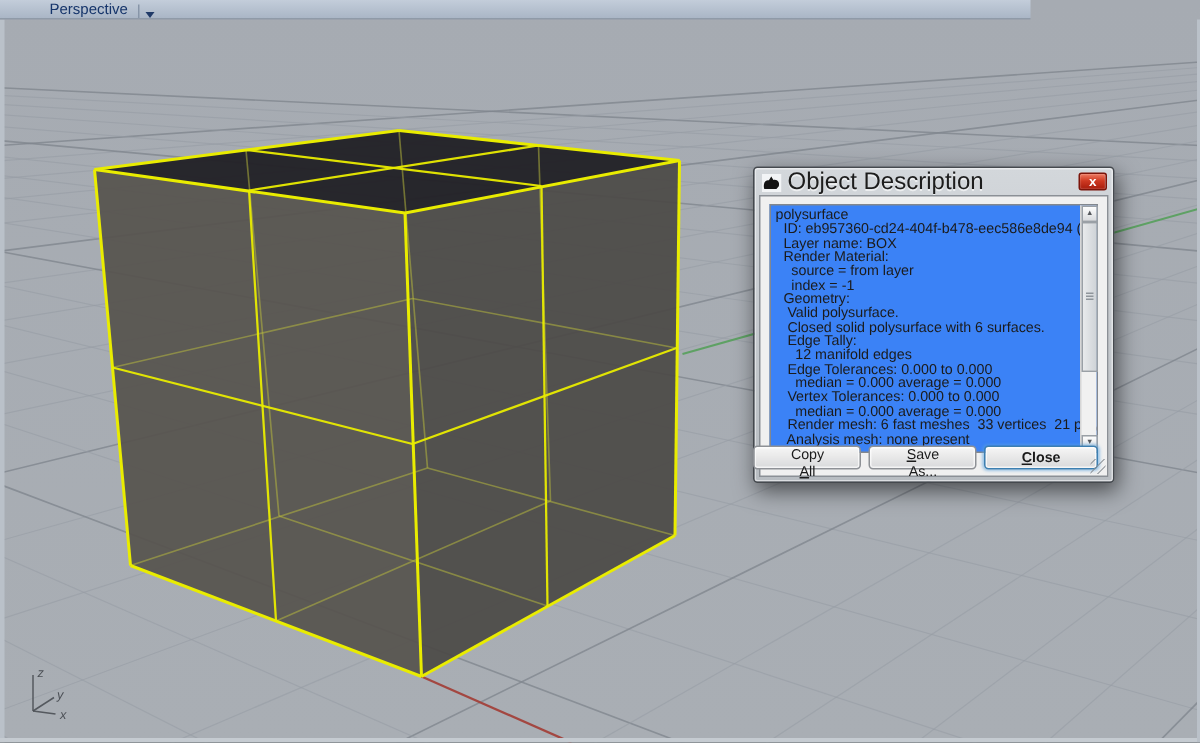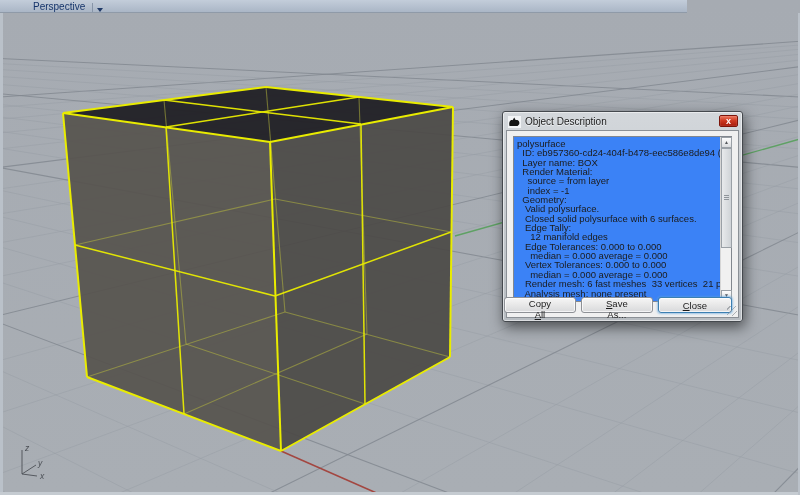--- a/index.html
+++ b/index.html
@@ -28,21 +28,21 @@
   
   .dialog{
     position:absolute;left:502px;top:111px;width:241px;height:211px;z-index:10;
     background:linear-gradient(#d3d7db,#b8bdc2);
     border:1px solid #45494e;border-radius:3px;padding:18px 3px 3px 3px;
     box-shadow:2px 5px 14px rgba(0,0,0,.55), inset 0 0 0 1px rgba(255,255,255,.5);
   }
   .dlg-titlebar{position:absolute;left:1px;top:1px;right:1px;height:17px;
     display:flex;align-items:center;cursor:default;}
   .dlg-icon{width:13px;height:12px;margin:0 4px 0 4px;flex:0 0 auto;}
-  .dlg-title{font-size:10px;color:#1d1d1d;text-shadow:0 1px 0 rgba(255,255,255,.6);text-align:right;}
+  .dlg-title{font-size:16px;color:#1d1d1d;text-shadow:0 1px 0 rgba(255,255,255,.6);text-align:right;}
   .dlg-close{
     position:absolute;right:3px;top:2px;width:19px;height:12px;border-radius:2px;
     background:linear-gradient(#ee7a62,#cf3a22 45%,#a81c0c);
     border:1px solid #7c150a;color:#fff;font-size:9px;line-height:10px;
     text-align:center;font-weight:bold;box-shadow:inset 0 0 1px rgba(255,255,255,.7);
     padding:0;cursor:default;
   }
   .dlg-body{position:relative;width:100%;height:100%;
     background:#f0f0f0;border:1px solid #8b9096;}
   .dlg-text{
@@ -62,21 +62,21 @@
     background:linear-gradient(90deg,#e8eaec,#cfd3d7);border:1px solid #9aa0a6;}
   .sb-grip{position:absolute;left:2px;top:46px;width:5px;height:1px;background:#8f959b;
     box-shadow:0 2px 0 #8f959b,0 4px 0 #8f959b;}
   .btn-row{position:absolute;right:6px;bottom:4px;display:flex;gap:5px;}
   .w-btn{
     height:16px;padding:0 24px;font-family:"Liberation Sans",sans-serif;
     font-size:9.5px;color:#1b1b1b;border:1px solid #8e9196;border-radius:3px;
     background:linear-gradient(#f6f6f6,#e9e9e9 45%,#d8d9db);
     box-shadow:inset 0 0 0 1px rgba(255,255,255,.7);
   }
-  .w-btn.default{border:1px solid #3c7fb1;box-shadow:0 0 2px 1px rgba(88,160,220,.55),inset 0 0 0 1px rgba(255,255,255,.7);}
+  .w-btn.default{border:1px solid #3c7fb1;box-shadow:0 0 2px 1px rgba(88,160,220,.55),inset 0 0 0 1px rgba(255,255,255,.7);font-weight:bold;}
   .w-btn .mn{text-decoration:underline;}
   .resize-grip{position:absolute;right:1px;bottom:1px;width:10px;height:10px;opacity:.65;
     background:repeating-linear-gradient(135deg,transparent 0 2px,#878d93 2px 3px,transparent 3px 4px);}
 </style>
 </head>
 <body>
 
 <div id="stage">
 
   <svg id="scene" width="800" height="495" viewBox="0 0 800 495">

